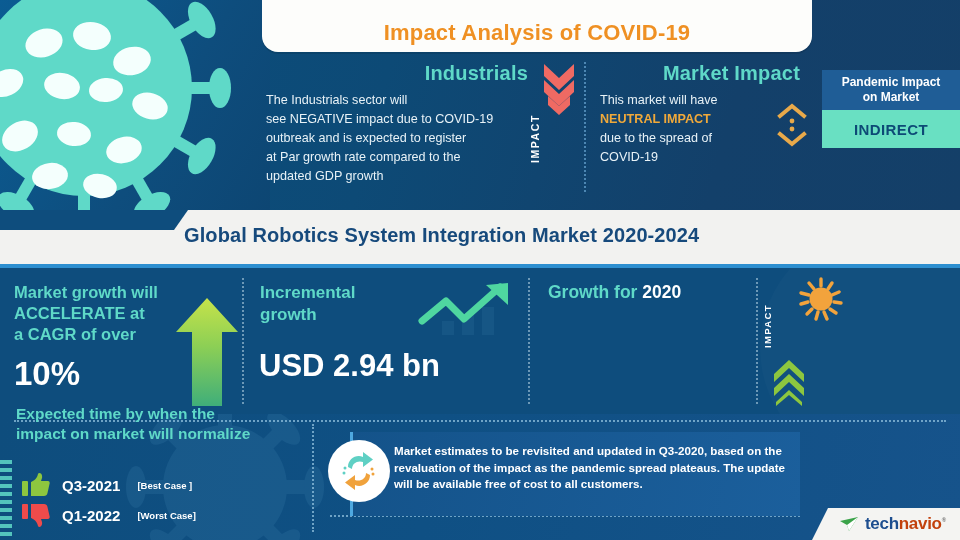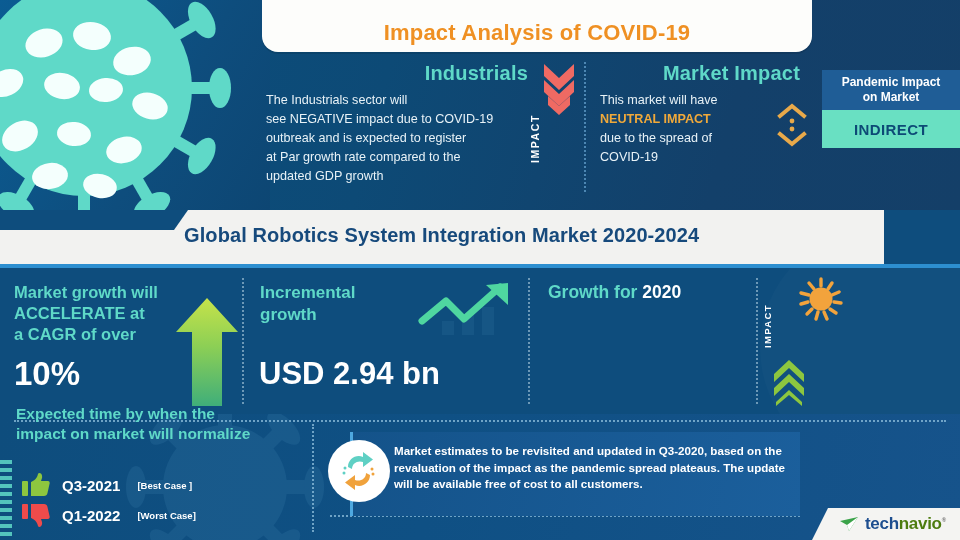--- a/index.html
+++ b/index.html
@@ -101,21 +101,21 @@
     color: #0d4a76; font-size: 15px; font-weight: bold;
     display: flex; align-items: center; justify-content: center;
     letter-spacing: .4px;
   }
   .updown-icon {
     position: absolute; left: 774px; top: 103px; width: 36px; height: 44px;
   }
 
   
   .main-title-bar {
-    position: absolute; left: 0; top: 210px; width: 884px; height: 58px;
+    position: absolute; left: 0; top: 210px; width: 960px; height: 58px;
     background: #f2f2f0;
   }
   .mtb-notch {
     position: absolute; left: 0; top: 0; width: 174px; height: 20px;
     background: #0e4d7d;
   }
   .mtb-notch:after {
     content: ""; position: absolute; left: 174px; top: 0;
     width: 0; height: 0;
     border-left: 14px solid #0e4d7d;
@@ -149,21 +149,21 @@
   }
 
   .s1 { position: absolute; left: 14px; top: 282px; width: 180px; }
   .s1-head { color: #5fd9c8; font-size: 16.5px; font-weight: bold; line-height: 21px; }
   .s1-big { position: absolute; left: 14px; top: 355px; color:#fff; font-size: 33px; font-weight: bold; }
   .arrow-up-wrap { position: absolute; left: 176px; top: 298px; width: 62px; height: 108px; }
 
   .s2-head { position: absolute; left: 260px; top: 282px; width: 150px;
              color: #5fd9c8; font-size: 17px; font-weight: bold; line-height: 22px; }
   .s2-icon { position: absolute; left: 416px; top: 281px; width: 110px; height: 56px; }
-  .s2-big  { position: absolute; left: 259px; top: 356px; color:#fff; font-size: 31px; font-weight: bold; }
+  .s2-big  { position: absolute; left: 259px; top: 348px; color:#fff; font-size: 31px; font-weight: bold; }
 
   .s3-head { position: absolute; left: 548px; top: 282px;
              color: #5fd9c8; font-size: 17.5px; font-weight: bold; }
   .s3-big  { position: absolute; left: 548px; top: 356px; color:#fff; font-size: 31px; font-weight: bold; }
 
   .s4 { position: absolute; left: 768px; top: 274px; width: 192px; height: 136px; }
   .s4-label {
     position: absolute; left: -6px; top: 30px; width: 58px;
     color: #ffffff; font-size: 9.5px; font-weight: bold; letter-spacing: 1.4px;
     writing-mode: vertical-rl; transform: rotate(180deg); text-align: center;
@@ -233,21 +233,21 @@
     padding-left: 12px;
   }
   .logo-plate:before {
     content: ""; position: absolute; left: -16px; top: 0;
     width: 0; height: 0;
     border-right: 16px solid #f4f4f2;
     border-top: 32px solid transparent;
   }
   .logo-text { font-size: 17px; font-weight: bold; letter-spacing: -.3px; }
   .logo-text .a { color: #1d4e8f; }
-  .logo-text .b { color: #4d7c0f; }
+  .logo-text .b { color: #c2410c; }
   .logo-tm { font-size: 6px; color: #777; vertical-align: super; }
   .logo-mark { width: 20px; height: 16px; }
 
   .left-tab {
     position: absolute; left: 0; top: 460px; width: 12px; height: 80px;
     background: repeating-linear-gradient(#5fd9c8 0 4px, #0e4d7d 4px 8px);
     opacity: .85;
   }
 </style>
 </head>

